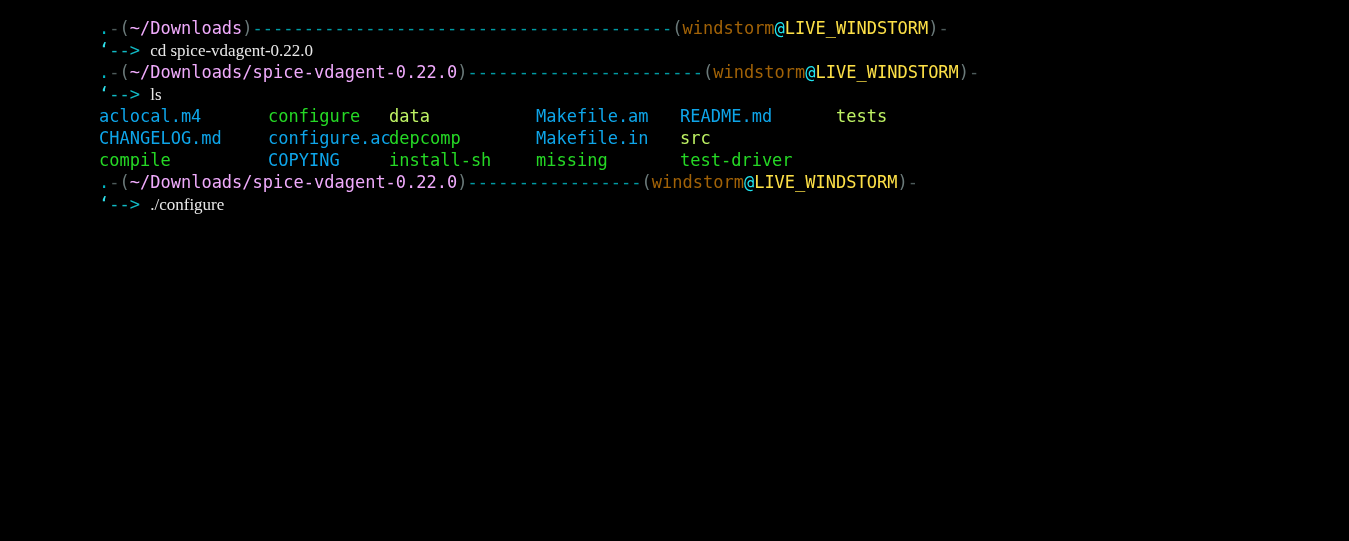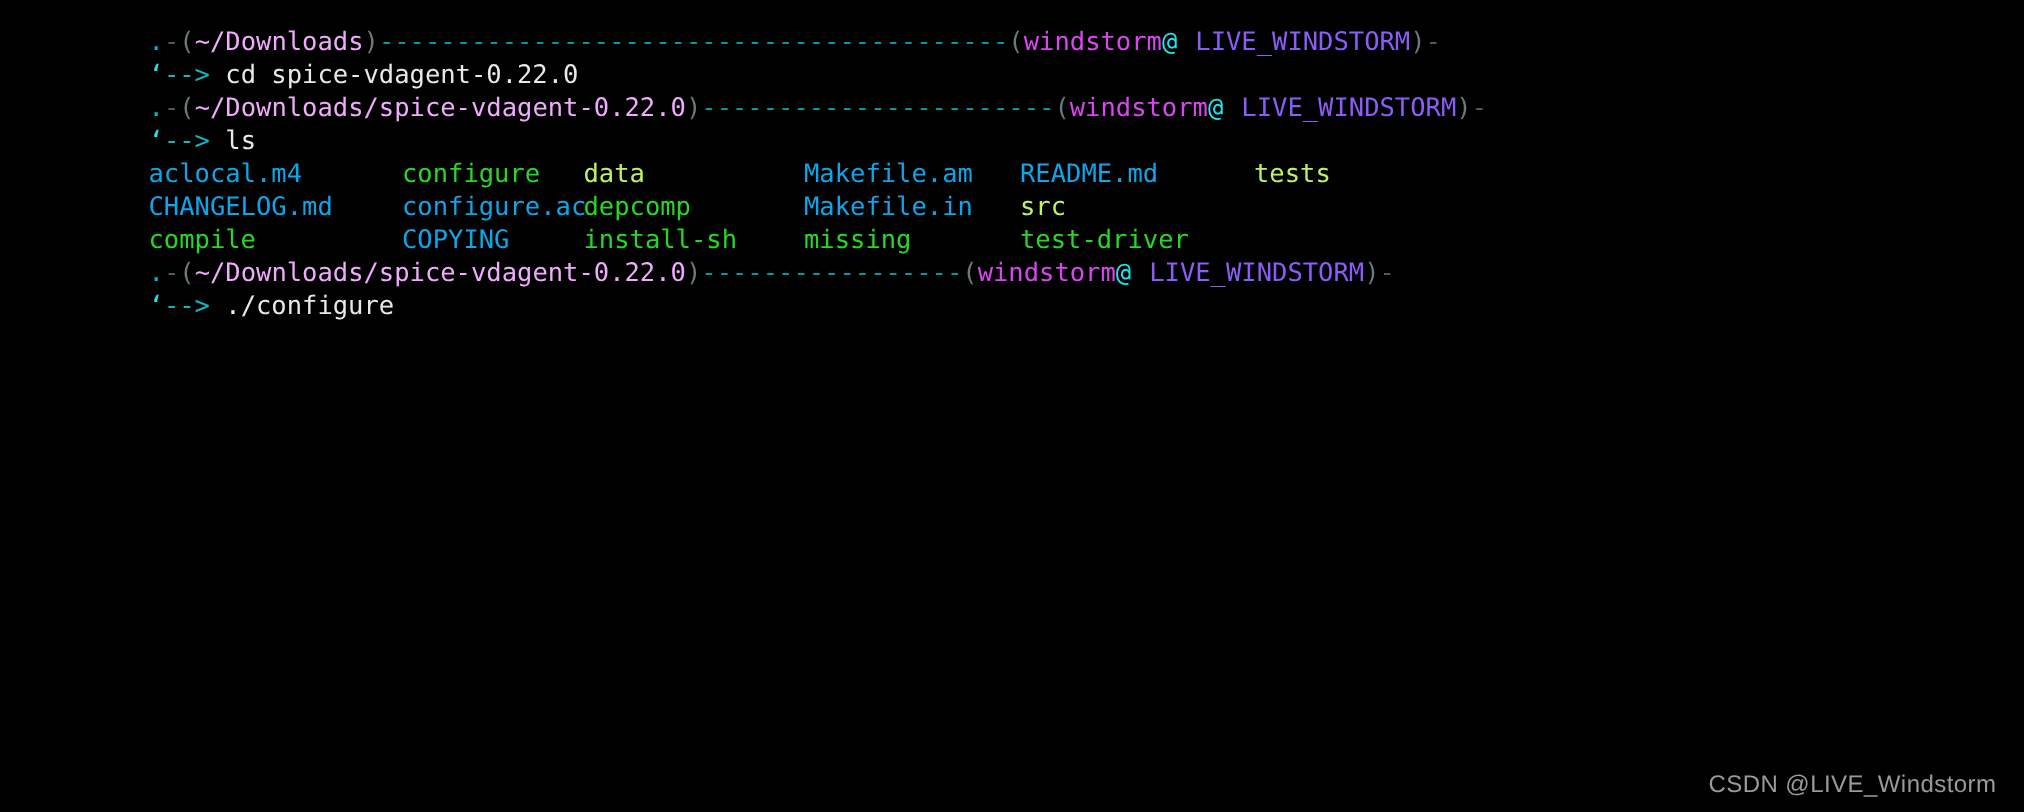--- a/index.html
+++ b/index.html
@@ -41,26 +41,26 @@
     white-space: pre;
     display: block;
   }
 
   
   .p-dot      { color: #00b7c3; }
   .p-dash     { color: #4d5a5a; }
   .p-paren    { color: #6b7a7a; }
   .p-path     { color: #f0abfc; }
   .p-sep      { color: #009aa3; }
-  .p-user     { color: #d946ef; }
+  .p-user     { color: #a16207; }
   .p-at       { color: #20e5f0; }
-  .p-host     { color: #8b5cf6; margin-left: 12px; }
+  .p-host     { color: #fde047; }
   .p-tick     { color: #2fe0ea; }
   .p-arrow    { color: #11b9c4; }
-  .cmd        { color: #e8e8e8; }
+  .cmd        { color: #e8e8e8; font-family: Liberation Serif, serif; }
 
   
   .f-file     { color: #0ea5e9; }
   .f-exec     { color: #25d825; }
   .f-dir      { color: #bef264; }
 
   .ls-row {
     height: 22px;
     display: block;
     position: relative;
@@ -80,14 +80,13 @@
     font-size: 16px;
     letter-spacing: 0.3px;
     white-space: pre;
   }
 </style>
 </head>
 <body>
 
 <div id="terminal">
   <div class="screen" id="screen"><div class="line"><span class="p-dot">.</span><span class="p-dash">-</span><span class="p-paren">(</span><span class="p-path">~/Downloads</span><span class="p-paren">)</span><span class="p-sep">-----------------------------------------</span><span class="p-paren">(</span><span class="p-user">windstorm</span><span class="p-at">@</span><span class="p-host">LIVE_WINDSTORM</span><span class="p-paren">)</span><span class="p-dash">-</span></div><div class="line"><span class="p-tick">‘</span><span class="p-arrow">--&gt; </span><span class="cmd">cd spice-vdagent-0.22.0</span></div><div class="line"><span class="p-dot">.</span><span class="p-dash">-</span><span class="p-paren">(</span><span class="p-path">~/Downloads/spice-vdagent-0.22.0</span><span class="p-paren">)</span><span class="p-sep">-----------------------</span><span class="p-paren">(</span><span class="p-user">windstorm</span><span class="p-at">@</span><span class="p-host">LIVE_WINDSTORM</span><span class="p-paren">)</span><span class="p-dash">-</span></div><div class="line"><span class="p-tick">‘</span><span class="p-arrow">--&gt; </span><span class="cmd">ls</span></div><div class="ls-row"><span class="cell f-file" style="left: 0px;">aclocal.m4</span><span class="cell f-exec" style="left: 169px;">configure</span><span class="cell f-dir" style="left: 290px;">data</span><span class="cell f-file" style="left: 437px;">Makefile.am</span><span class="cell f-file" style="left: 581px;">README.md</span><span class="cell f-dir" style="left: 737px;">tests</span></div><div class="ls-row"><span class="cell f-file" style="left: 0px;">CHANGELOG.md</span><span class="cell f-file" style="left: 169px;">configure.ac</span><span class="cell f-exec" style="left: 290px;">depcomp</span><span class="cell f-file" style="left: 437px;">Makefile.in</span><span class="cell f-dir" style="left: 581px;">src</span></div><div class="ls-row"><span class="cell f-exec" style="left: 0px;">compile</span><span class="cell f-file" style="left: 169px;">COPYING</span><span class="cell f-exec" style="left: 290px;">install-sh</span><span class="cell f-exec" style="left: 437px;">missing</span><span class="cell f-exec" style="left: 581px;">test-driver</span></div><div class="line"><span class="p-dot">.</span><span class="p-dash">-</span><span class="p-paren">(</span><span class="p-path">~/Downloads/spice-vdagent-0.22.0</span><span class="p-paren">)</span><span class="p-sep">-----------------</span><span class="p-paren">(</span><span class="p-user">windstorm</span><span class="p-at">@</span><span class="p-host">LIVE_WINDSTORM</span><span class="p-paren">)</span><span class="p-dash">-</span></div><div class="line"><span class="p-tick">‘</span><span class="p-arrow">--&gt; </span><span class="cmd">./configure</span></div></div>
-  <div id="watermark">CSDN @LIVE_Windstorm</div>
 </div>
 
 </body></html>

